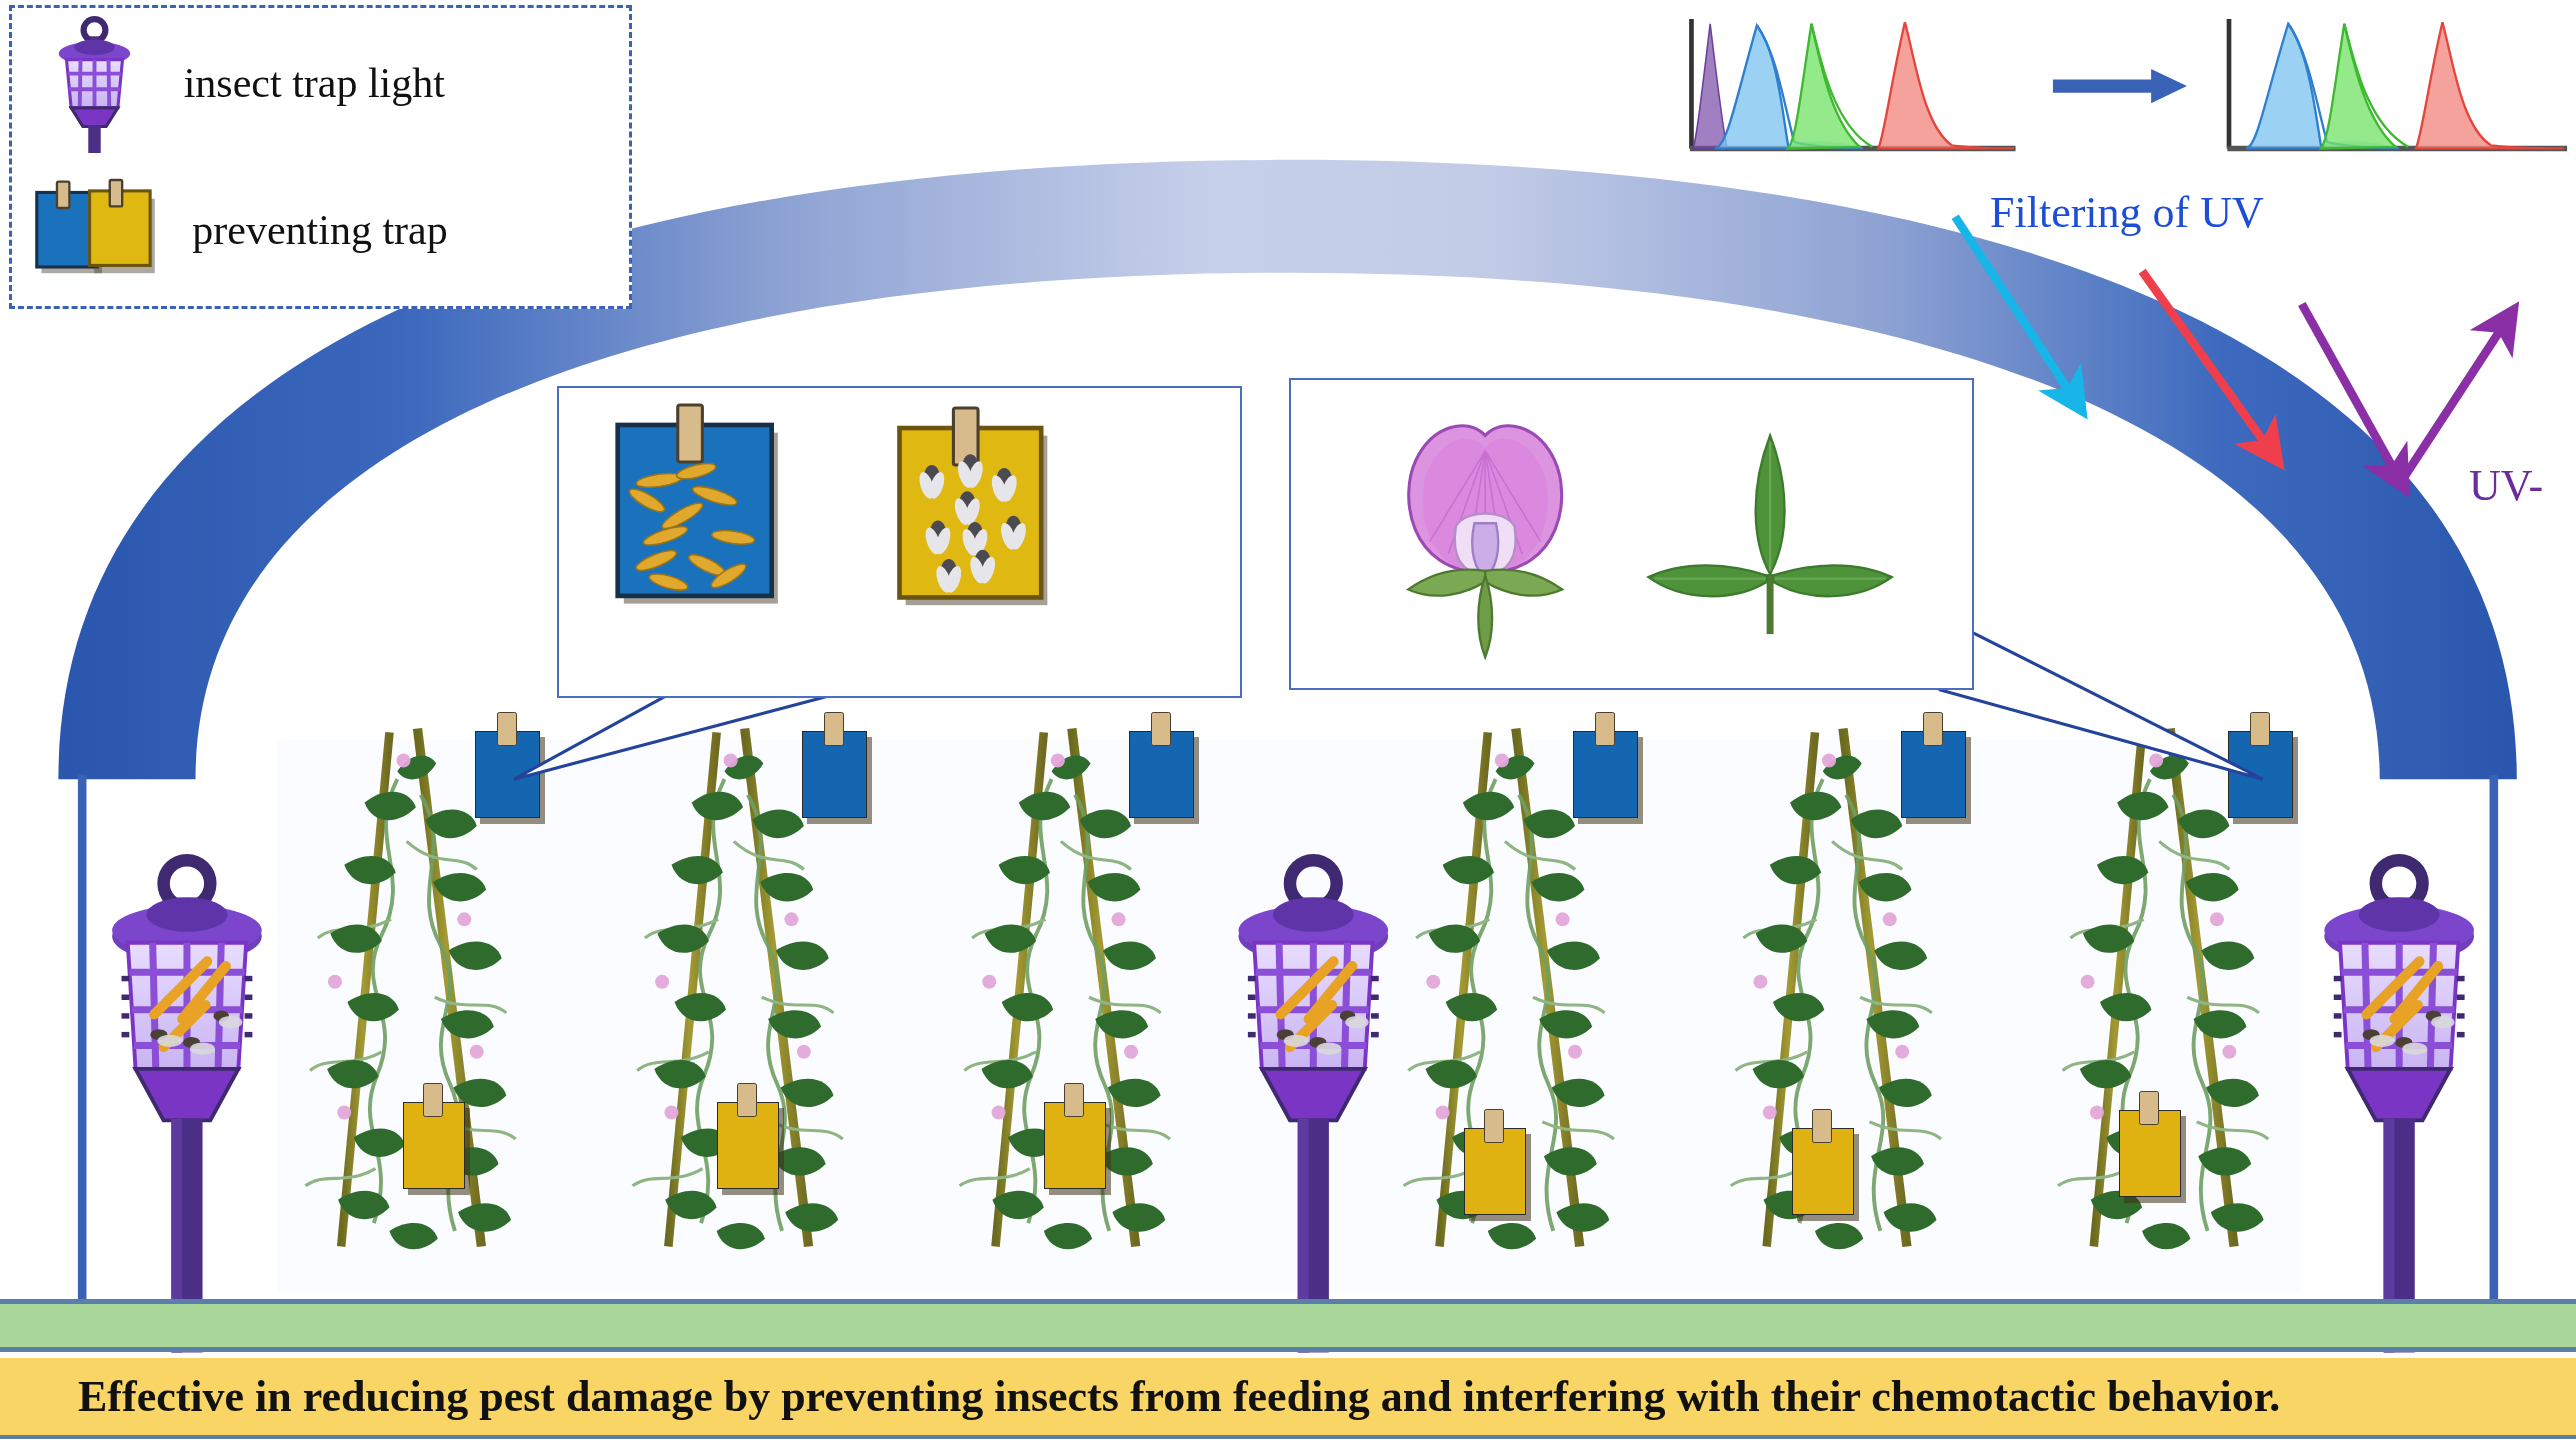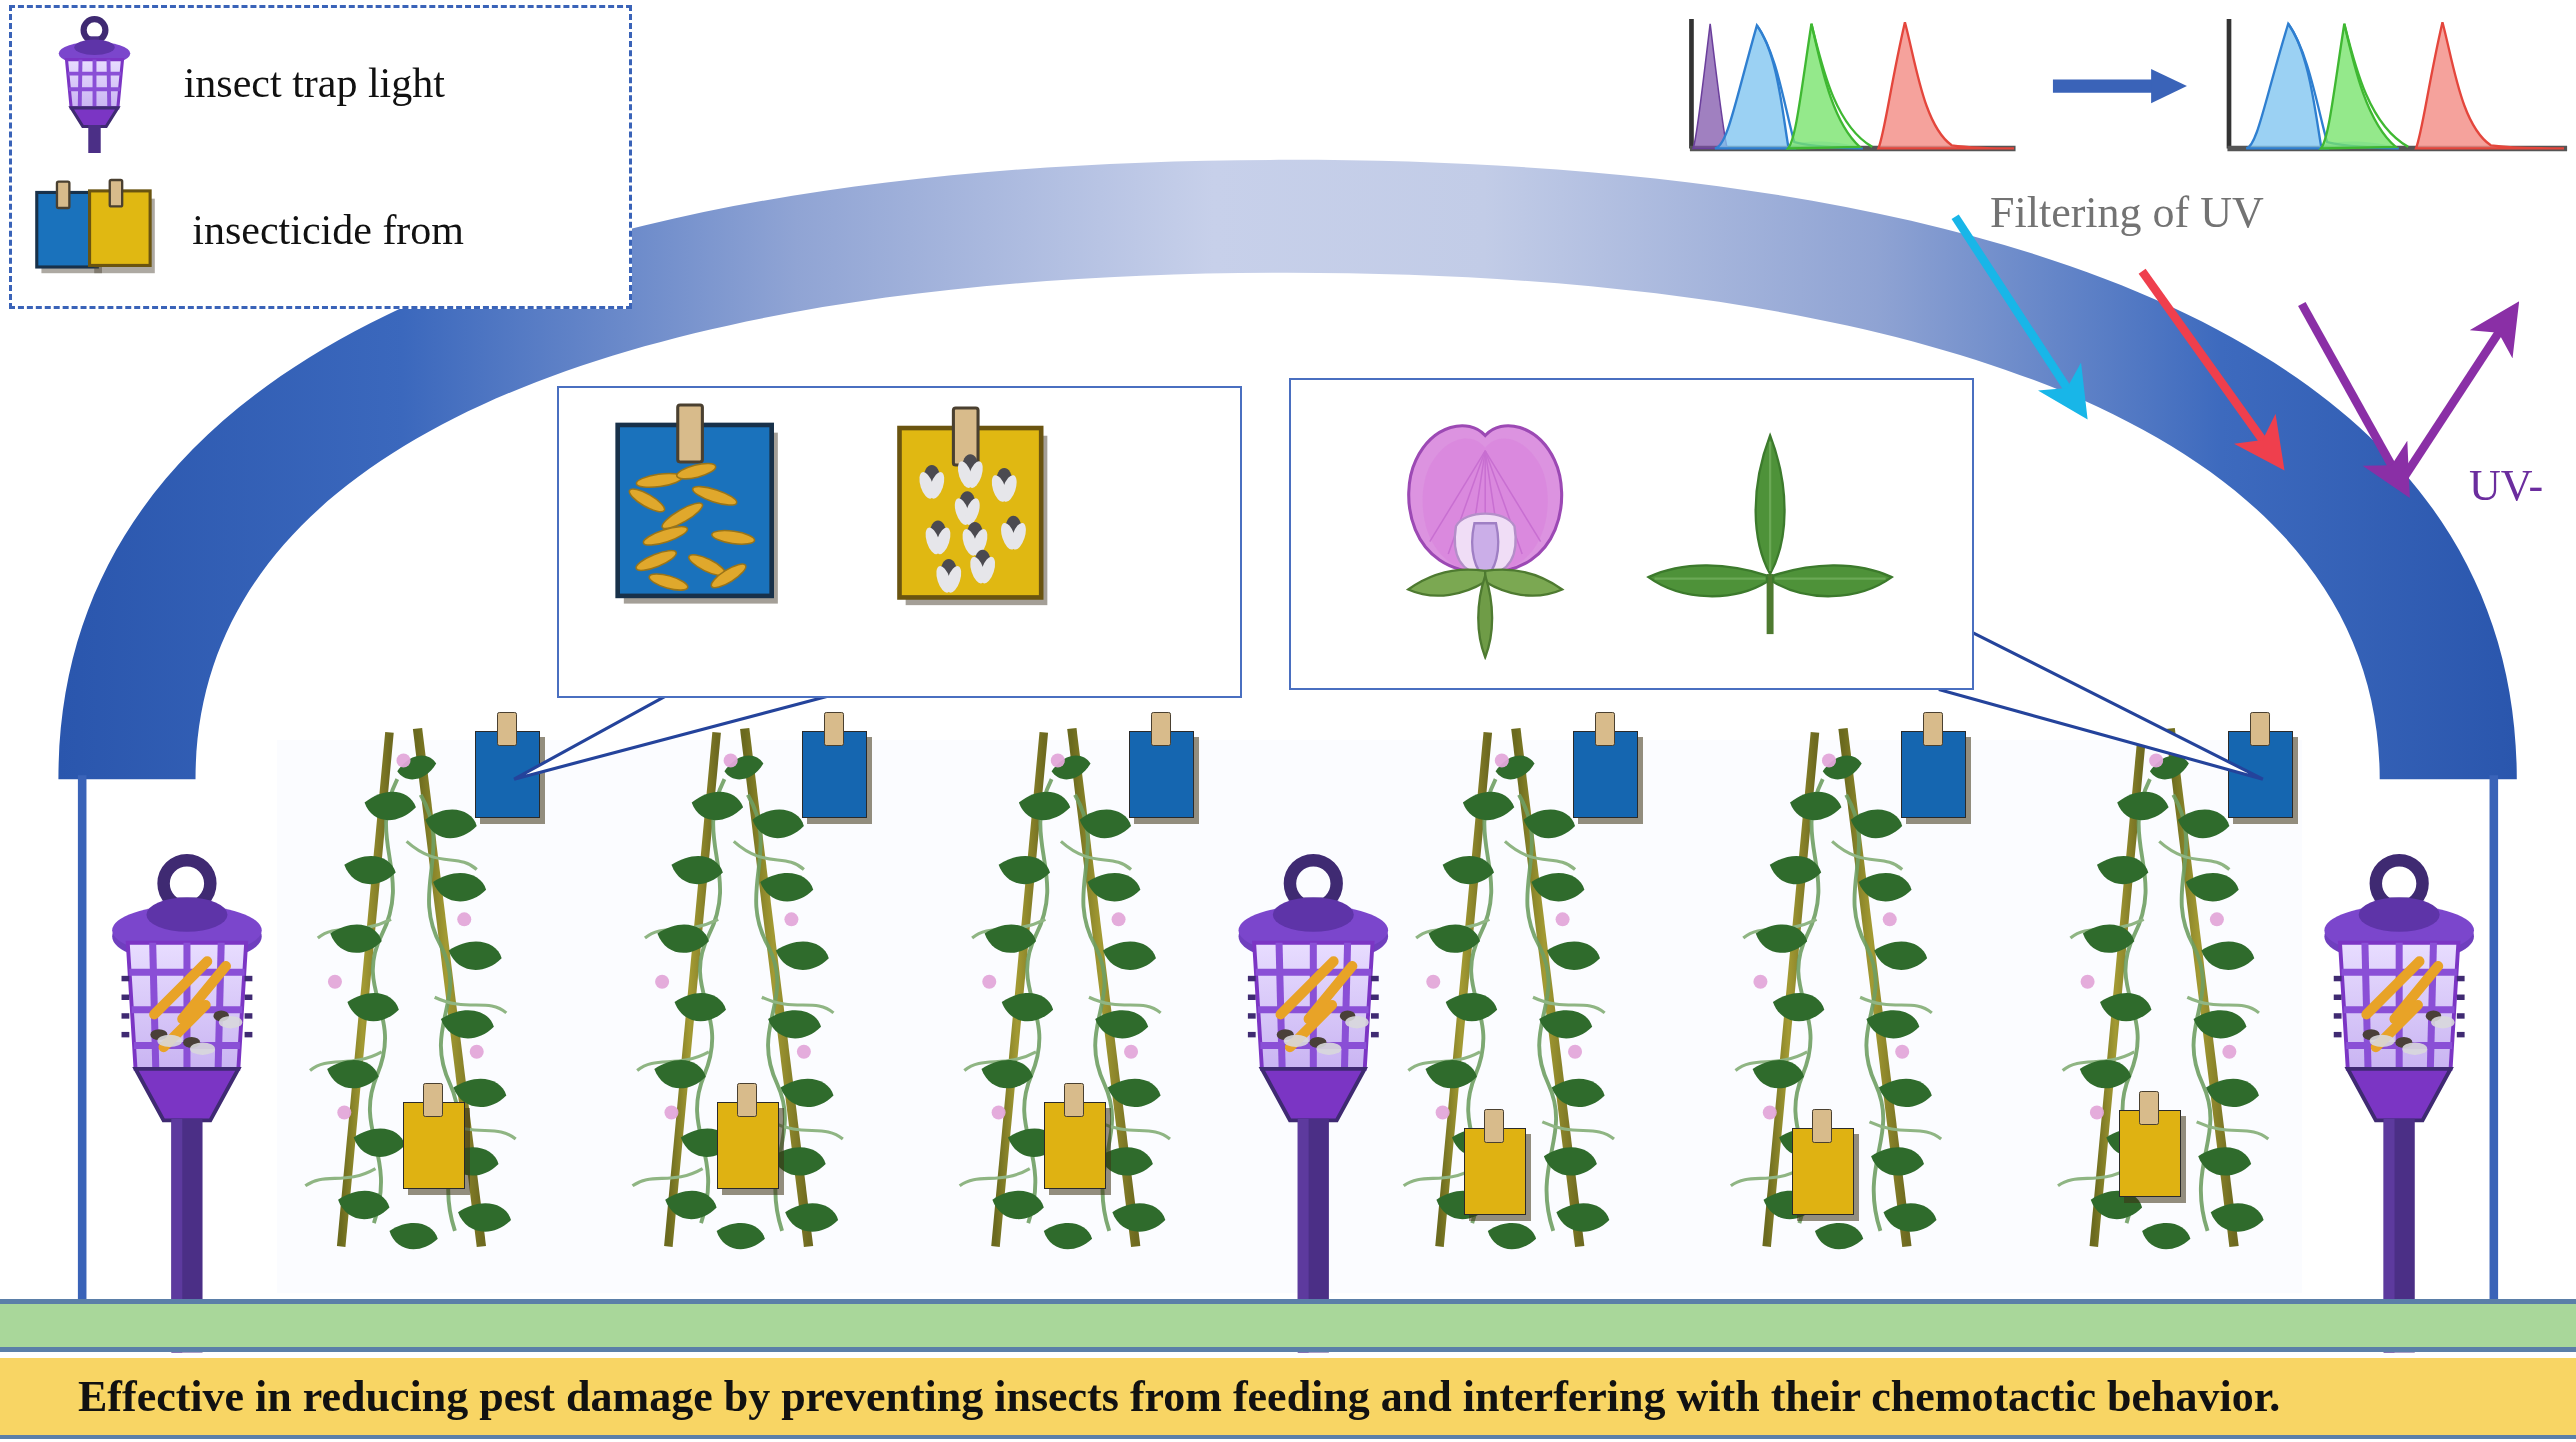--- a/index.html
+++ b/index.html
@@ -30,21 +30,21 @@
     font-family: "Liberation Serif", serif; white-space: nowrap;
   }
 
   
   #arch-wrap { position:absolute; left:0; top:0; width:2576px; height:1443px; z-index:5; }
 
   
   #spectra { position:absolute; left:1679px; top:7.8px; width:892px; height:164px; z-index:45; }
   #filtering-label {
     position:absolute; left:1990px; top:187px; z-index:46;
-    font-size:44px; color:#737373; white-space:nowrap;
+    font-size:44px; color:#1d4ed8; white-space:nowrap;
     font-family:"Liberation Serif", serif;
   }
   #uv-minus-label {
     position:absolute; left:2469px; top:460px; z-index:46;
     font-size:44px; color:#6b2d9e; font-weight:500; white-space:nowrap;
     font-family:"Liberation Serif", serif;
   }
 
   
   .callout {
@@ -541,21 +541,21 @@
 
     <div class="legend-row" id="legend-row-trap">
       <svg width="132" height="117" viewBox="0 0 170 150">
         <rect x="16" y="34" width="78" height="96" fill="#4a4030" opacity=".45"></rect>
         <rect x="10" y="26" width="78" height="96" fill="#1a72bc" stroke="#18314a" stroke-width="4"></rect>
         <rect x="36" y="12" width="16" height="34" fill="#d8bb8b" stroke="#4a4030" stroke-width="3" rx="2"></rect>
         <rect x="84" y="34" width="78" height="96" fill="#4a4030" opacity=".45"></rect>
         <rect x="78" y="24" width="78" height="96" fill="#e0b812" stroke="#6a5410" stroke-width="4"></rect>
         <rect x="104" y="10" width="16" height="34" fill="#d8bb8b" stroke="#4a4030" stroke-width="3" rx="2"></rect>
       </svg>
-      <div class="legend-label">insecticide from</div>
+      <div class="legend-label">preventing trap</div>
     </div>
   </div>
 
   <div id="ground-strip"></div>
   <div id="caption-banner">
     <div id="caption-text">Effective in reducing pest damage by preventing insects from feeding and interfering with their chemotactic behavior.</div>
   </div>
 
 </div>
 

